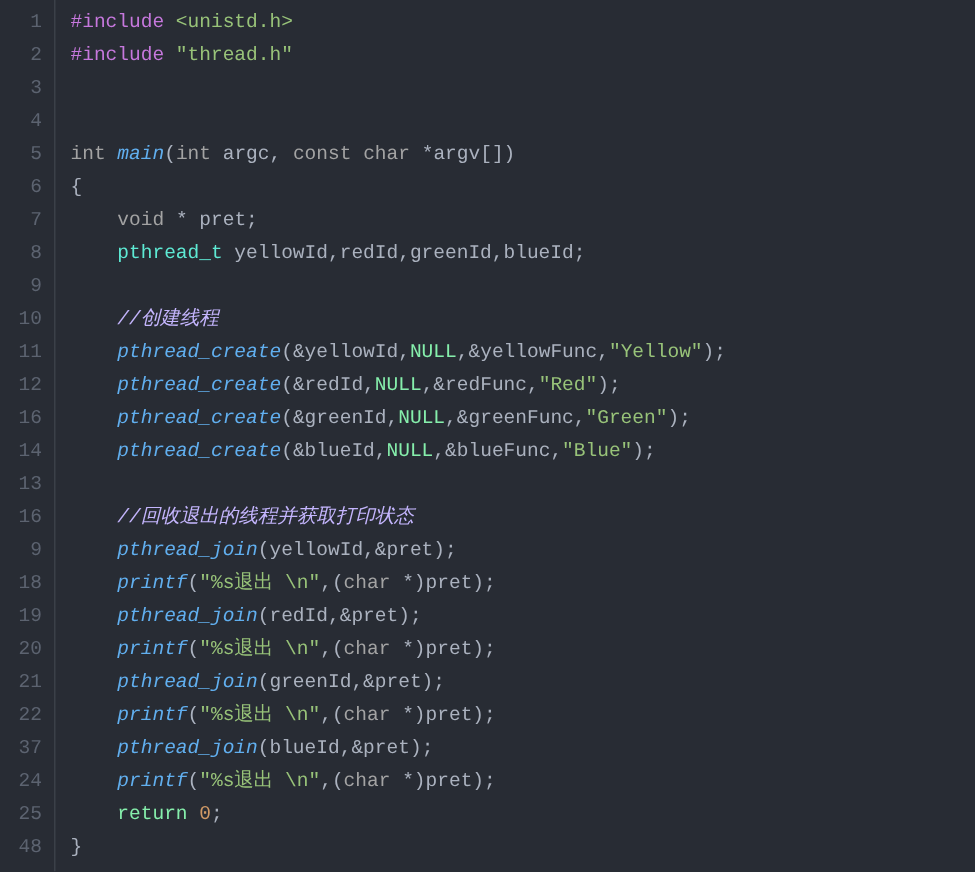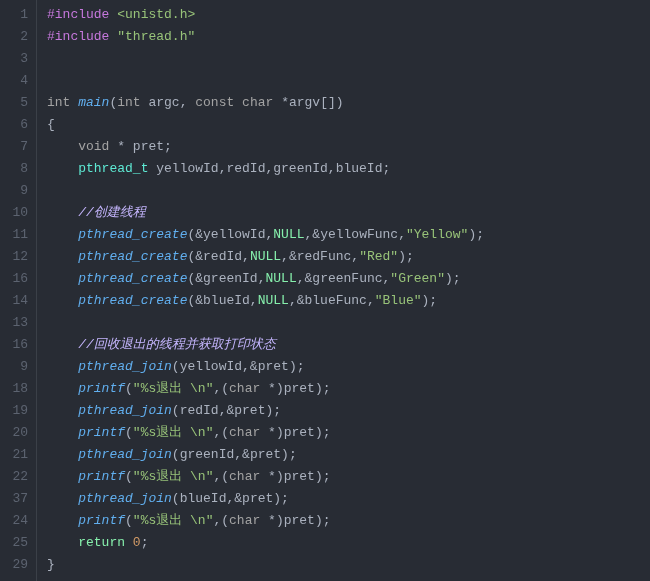--- a/index.html
+++ b/index.html
@@ -73,16 +73,16 @@
       <div class="ln">16</div>
       <div class="ln">9</div>
       <div class="ln">18</div>
       <div class="ln">19</div>
       <div class="ln">20</div>
       <div class="ln">21</div>
       <div class="ln">22</div>
       <div class="ln">37</div>
       <div class="ln">24</div>
       <div class="ln">25</div>
-      <div class="ln">29</div>
+      <div class="ln">48</div>
     </div>
   <div class="code"><div class="line"><span class="pp">#include</span><span class="p"> </span><span class="hdr">&lt;unistd.h&gt;</span></div><div class="line"><span class="pp">#include</span><span class="p"> </span><span class="hdr">"thread.h"</span></div><div class="line"><span class="p"></span></div><div class="line"><span class="p"></span></div><div class="line"><span class="type">int</span><span class="p"> </span><span class="fn">main</span><span class="p">(</span><span class="type">int</span><span class="p"> argc, </span><span class="type">const</span><span class="p"> </span><span class="type">char</span><span class="p"> </span><span class="op">*</span><span class="p">argv[])</span></div><div class="line"><span class="p">{</span></div><div class="line"><span class="p">    </span><span class="type">void</span><span class="p"> </span><span class="op">*</span><span class="p"> pret;</span></div><div class="line"><span class="p">    </span><span class="id">pthread_t</span><span class="p"> yellowId,redId,greenId,blueId;</span></div><div class="line"><span class="p"></span></div><div class="line"><span class="p">    </span><span class="cmt">//创建线程</span></div><div class="line"><span class="p">    </span><span class="fn">pthread_create</span><span class="p">(</span><span class="op">&amp;</span><span class="p">yellowId,</span><span class="kw">NULL</span><span class="p">,</span><span class="op">&amp;</span><span class="p">yellowFunc,</span><span class="str">"Yellow"</span><span class="p">);</span></div><div class="line"><span class="p">    </span><span class="fn">pthread_create</span><span class="p">(</span><span class="op">&amp;</span><span class="p">redId,</span><span class="kw">NULL</span><span class="p">,</span><span class="op">&amp;</span><span class="p">redFunc,</span><span class="str">"Red"</span><span class="p">);</span></div><div class="line"><span class="p">    </span><span class="fn">pthread_create</span><span class="p">(</span><span class="op">&amp;</span><span class="p">greenId,</span><span class="kw">NULL</span><span class="p">,</span><span class="op">&amp;</span><span class="p">greenFunc,</span><span class="str">"Green"</span><span class="p">);</span></div><div class="line"><span class="p">    </span><span class="fn">pthread_create</span><span class="p">(</span><span class="op">&amp;</span><span class="p">blueId,</span><span class="kw">NULL</span><span class="p">,</span><span class="op">&amp;</span><span class="p">blueFunc,</span><span class="str">"Blue"</span><span class="p">);</span></div><div class="line"><span class="p"></span></div><div class="line"><span class="p">    </span><span class="cmt">//回收退出的线程并获取打印状态</span></div><div class="line"><span class="p">    </span><span class="fn">pthread_join</span><span class="p">(yellowId,</span><span class="op">&amp;</span><span class="p">pret);</span></div><div class="line"><span class="p">    </span><span class="fn">printf</span><span class="p">(</span><span class="str">"%s退出 \n"</span><span class="p">,(</span><span class="type">char</span><span class="p"> </span><span class="op">*</span><span class="p">)pret);</span></div><div class="line"><span class="p">    </span><span class="fn">pthread_join</span><span class="p">(redId,</span><span class="op">&amp;</span><span class="p">pret);</span></div><div class="line"><span class="p">    </span><span class="fn">printf</span><span class="p">(</span><span class="str">"%s退出 \n"</span><span class="p">,(</span><span class="type">char</span><span class="p"> </span><span class="op">*</span><span class="p">)pret);</span></div><div class="line"><span class="p">    </span><span class="fn">pthread_join</span><span class="p">(greenId,</span><span class="op">&amp;</span><span class="p">pret);</span></div><div class="line"><span class="p">    </span><span class="fn">printf</span><span class="p">(</span><span class="str">"%s退出 \n"</span><span class="p">,(</span><span class="type">char</span><span class="p"> </span><span class="op">*</span><span class="p">)pret);</span></div><div class="line"><span class="p">    </span><span class="fn">pthread_join</span><span class="p">(blueId,</span><span class="op">&amp;</span><span class="p">pret);</span></div><div class="line"><span class="p">    </span><span class="fn">printf</span><span class="p">(</span><span class="str">"%s退出 \n"</span><span class="p">,(</span><span class="type">char</span><span class="p"> </span><span class="op">*</span><span class="p">)pret);</span></div><div class="line"><span class="p">    </span><span class="kw">return</span><span class="p"> </span><span class="num">0</span><span class="p">;</span></div><div class="line"><span class="p">}</span></div></div>
 </div>
 
 </body></html>

